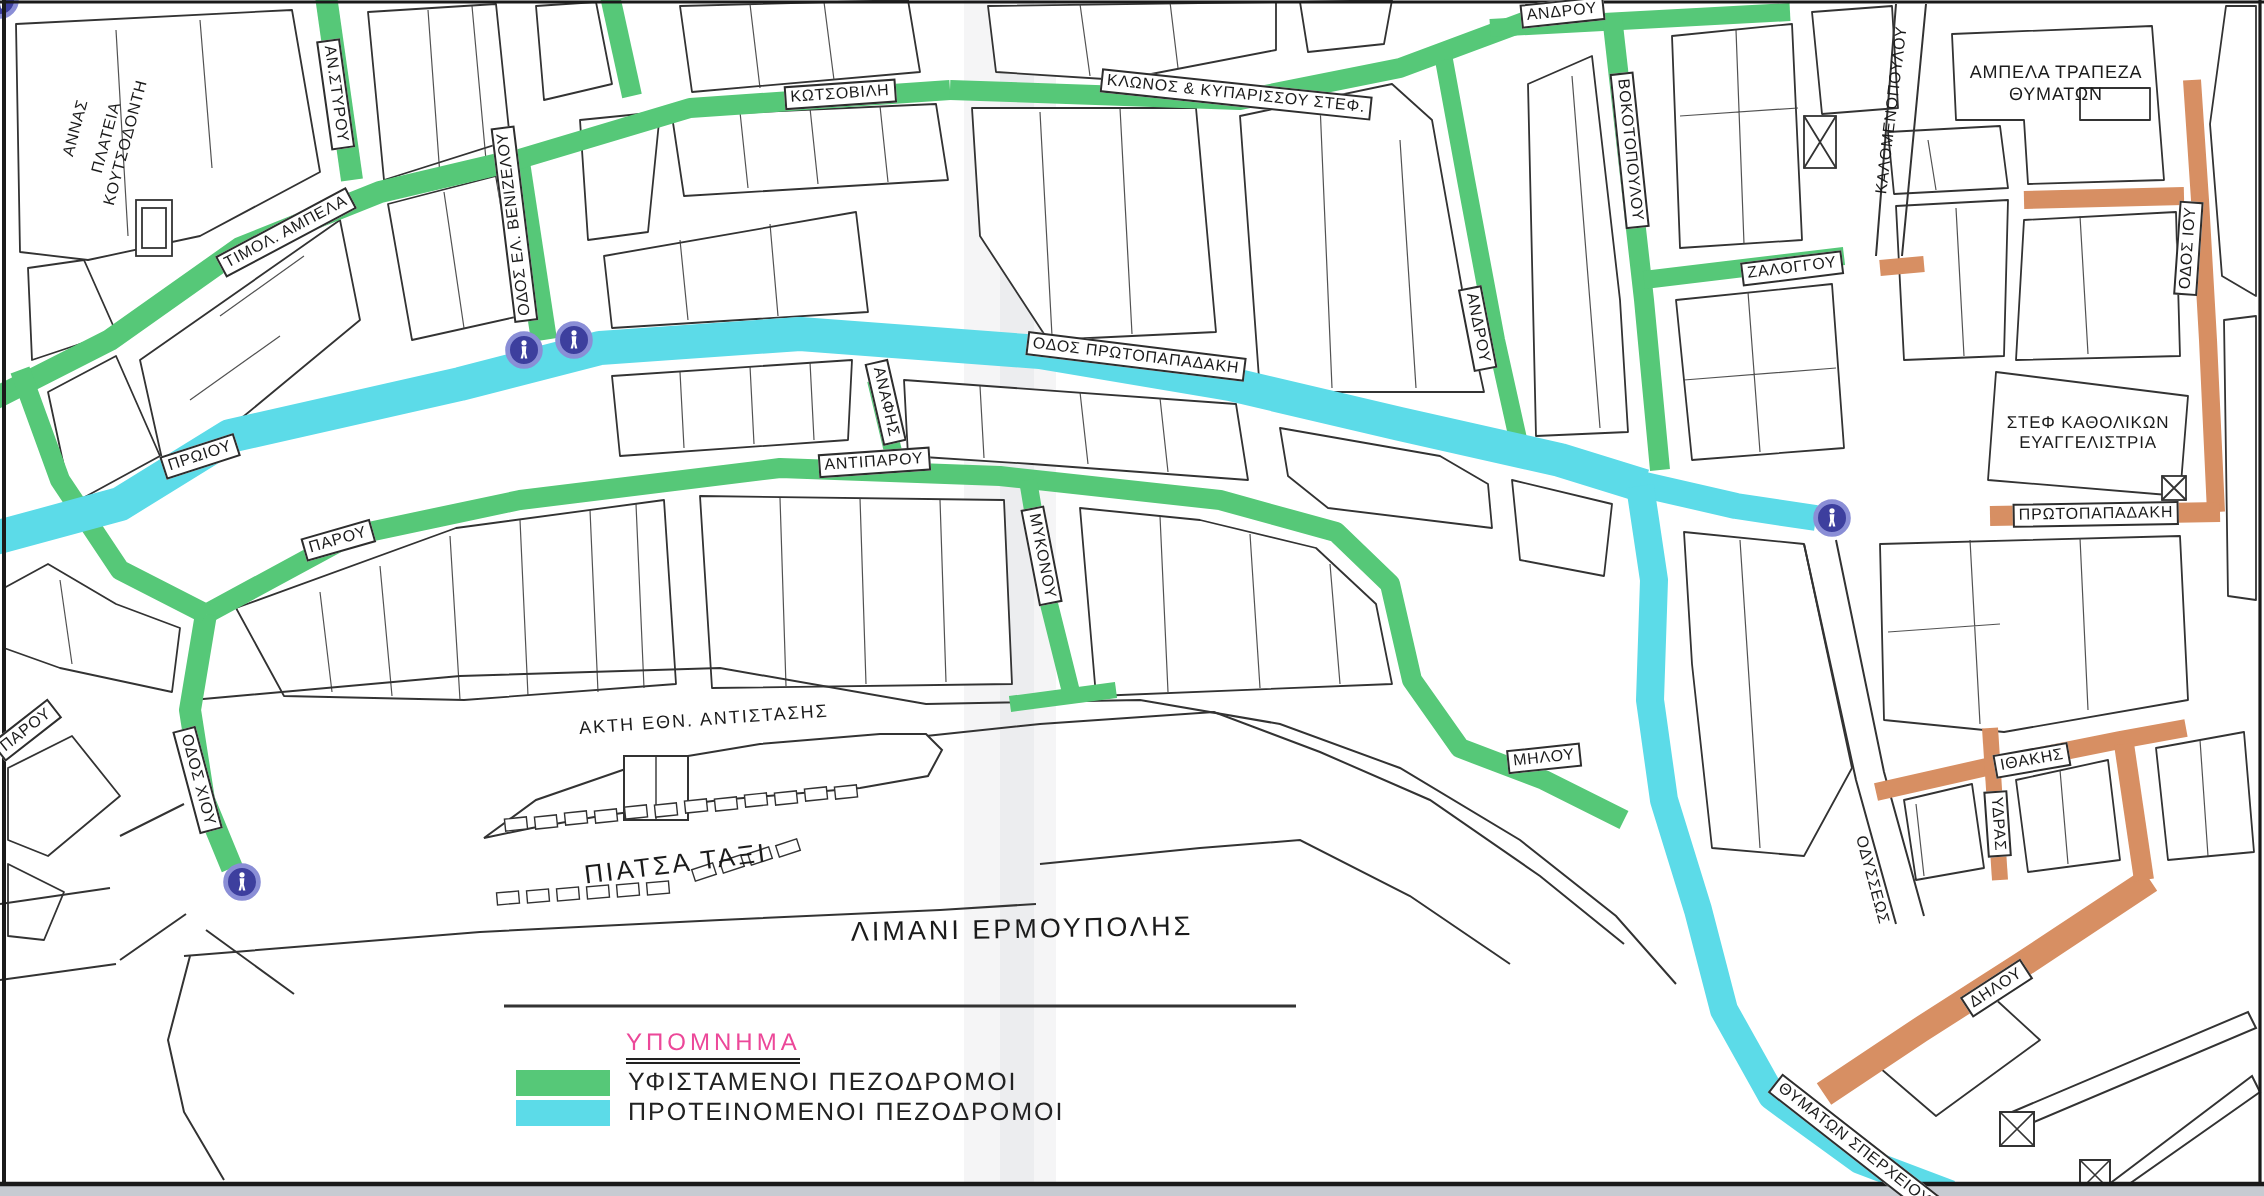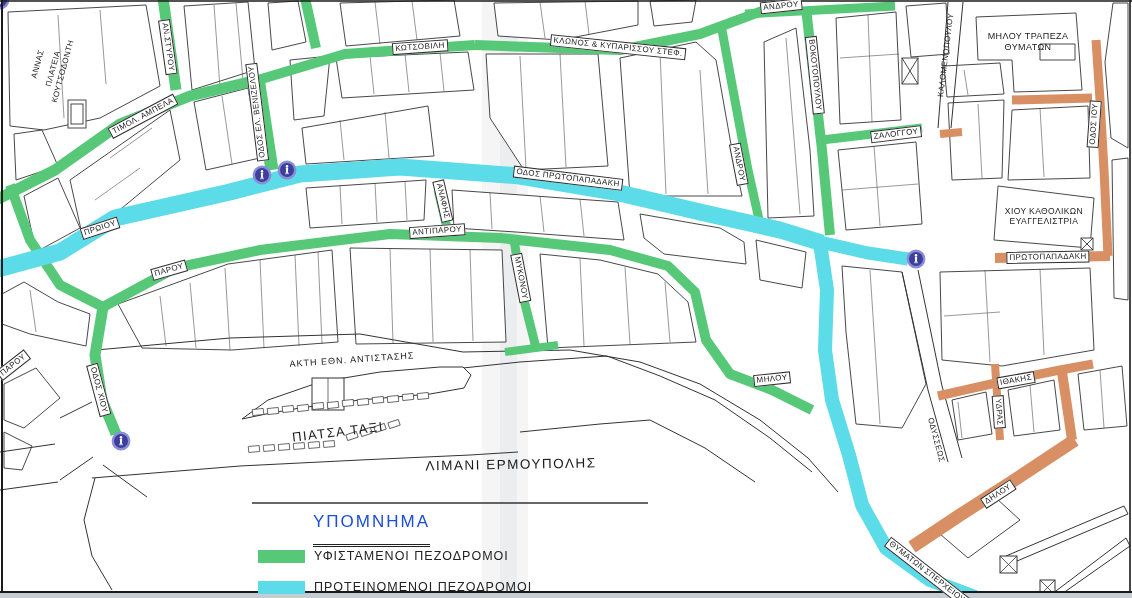--- a/index.html
+++ b/index.html
@@ -6,23 +6,23 @@
   #stage{position:relative;width:1132px;height:598px;overflow:hidden;background:#ffffff;
          font-family:"Liberation Sans",sans-serif;}
   #mapsvg{position:absolute;left:0;top:0;}
   .lbl{position:absolute;transform:translate(-50%,-50%) rotate(var(--r,0deg));
        font-size:8px;color:#1b1b1b;white-space:nowrap;letter-spacing:.4px;line-height:1.2;}
   .boxed{background:#fff;border:.7px solid #2e2e2e;padding:0 2px;}
   .c2{text-align:center;white-space:nowrap;}
   .big{font-size:13px;letter-spacing:1.5px;}
   
   #legend{position:absolute;left:258px;top:512px;width:370px;}
-  #legend .ttl{display:inline-block;margin-left:55px;font-size:17px;letter-spacing:2px;
-       color:#1d4ed8;border-bottom:3px double #222;padding-bottom:12px;}
-  .lrow{display:flex;align-items:center;margin-top:17px;}
+  #legend .ttl{display:inline-block;margin-left:55px;font-size:12px;letter-spacing:2px;
+       color:#ec4899;border-bottom:3px double #222;padding-bottom:1px;}
+  .lrow{display:flex;align-items:center;margin-top:1px;}
   .lrow:first-of-type{margin-top:2px;}
   .swatch{display:inline-block;width:47px;height:13px;margin-right:9px;flex:0 0 auto;}
   .ltext{font-size:12.5px;letter-spacing:1px;color:#222;}
 </style>
 </head>
 <body>
 
 <div id="stage">
 
 <svg id="mapsvg" width="1132" height="598" viewBox="0 0 1132 598">
@@ -210,26 +210,26 @@
   <div class="lbl boxed" style="left:143px;top:116px;--r:-28deg">ΤΙΜΟΛ. ΑΜΠΕΛΑ</div>
   <div class="lbl boxed" style="left:257px;top:112px;--r:-97deg">ΟΔΟΣ ΕΛ. ΒΕΝΙΖΕΛΟΥ</div>
   <div class="lbl boxed" style="left:420px;top:47px;--r:-4deg">ΚΩΤΣΟΒΙΛΗ</div>
   <div class="lbl boxed" style="left:618px;top:47px;--r:6deg">ΚΛΩΝΟΣ &amp; ΚΥΠΑΡΙΣΣΟΥ ΣΤΕΦ.</div>
   <div class="lbl boxed" style="left:781px;top:6px;--r:-6deg">ΑΝΔΡΟΥ</div>
   <div class="lbl boxed" style="left:739px;top:164px;--r:79deg">ΑΝΔΡΟΥ</div>
   <div class="lbl boxed" style="left:815px;top:75px;--r:84deg">ΒΟΚΟΤΟΠΟΥΛΟΥ</div>
   <div class="lbl boxed" style="left:896px;top:134px;--r:-7deg">ΖΑΛΟΓΓΟΥ</div>
   <div class="lbl" style="left:946px;top:55px;--r:-83deg">ΚΑΛΟΜΕΝΟΠΟΥΛΟΥ</div>
   <div class="lbl c2" style="left:1028px;top:42px;font-size:9px">
-    <div>ΜΗΛΟΥ ΤΡΑΠΕΖΑ</div>
+    <div>ΑΜΠΕΛΑ ΤΡΑΠΕΖΑ</div>
     <div>ΘΥΜΑΤΩΝ</div>
   </div>
   <div class="lbl boxed" style="left:1094px;top:124px;--r:-86deg">ΟΔΟΣ ΙΟΥ</div>
   <div class="lbl c2" style="left:1044px;top:216px;font-size:8.5px">
-    <div>ΧΙΟΥ ΚΑΘΟΛΙΚΩΝ</div>
+    <div>ΣΤΕΦ ΚΑΘΟΛΙΚΩΝ</div>
     <div>ΕΥΑΓΓΕΛΙΣΤΡΙΑ</div>
   </div>
   <div class="lbl boxed" style="left:1048px;top:257px;--r:-1deg">ΠΡΩΤΟΠΑΠΑΔΑΚΗ</div>
   <div class="lbl boxed" style="left:100px;top:228px;--r:-18deg">ΠΡΩΙΟΥ</div>
   <div class="lbl boxed" style="left:169px;top:270px;--r:-16deg">ΠΑΡΟΥ</div>
   <div class="lbl boxed" style="left:13px;top:365px;--r:-38deg">ΠΑΡΟΥ</div>
   <div class="lbl boxed" style="left:99px;top:390px;--r:75deg">ΟΔΟΣ ΧΙΟΥ</div>
   <div class="lbl boxed" style="left:568px;top:178px;--r:7deg">ΟΔΟΣ ΠΡΩΤΟΠΑΠΑΔΑΚΗ</div>
   <div class="lbl boxed" style="left:443px;top:201px;--r:77deg">ΑΝΑΦΗΣ</div>
   <div class="lbl boxed" style="left:437px;top:231px;--r:-4deg">ΑΝΤΙΠΑΡΟΥ</div>

